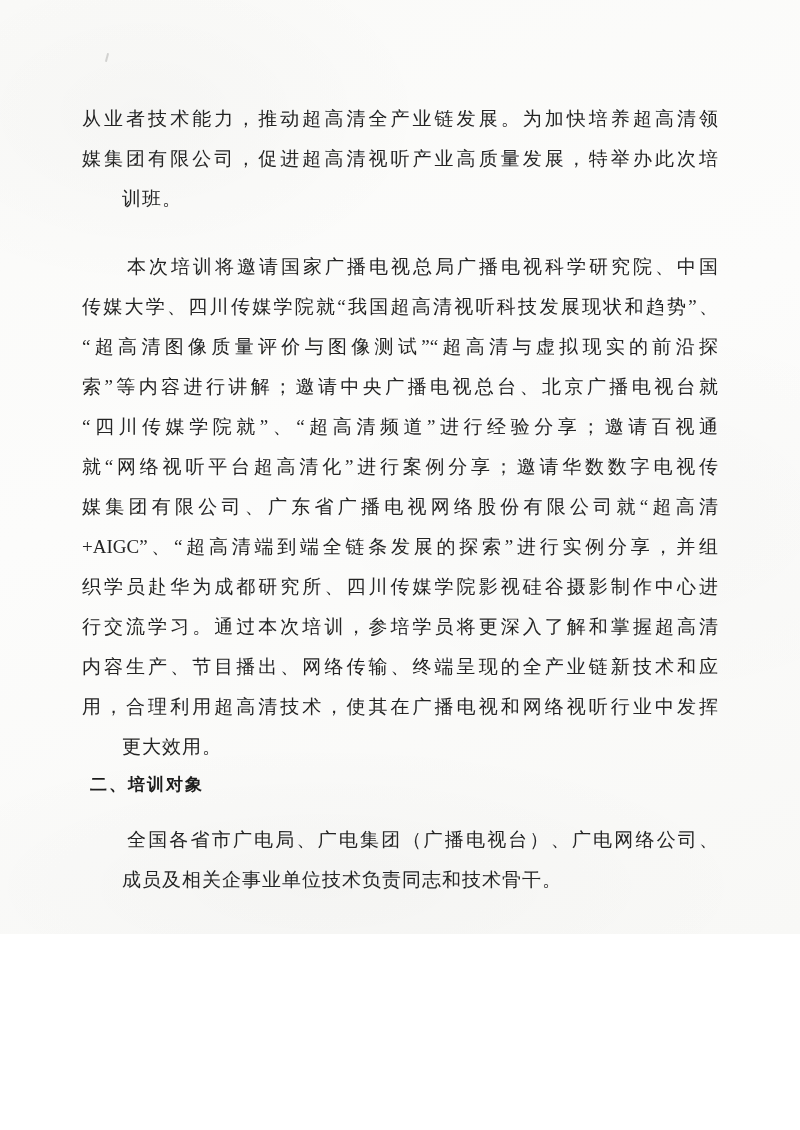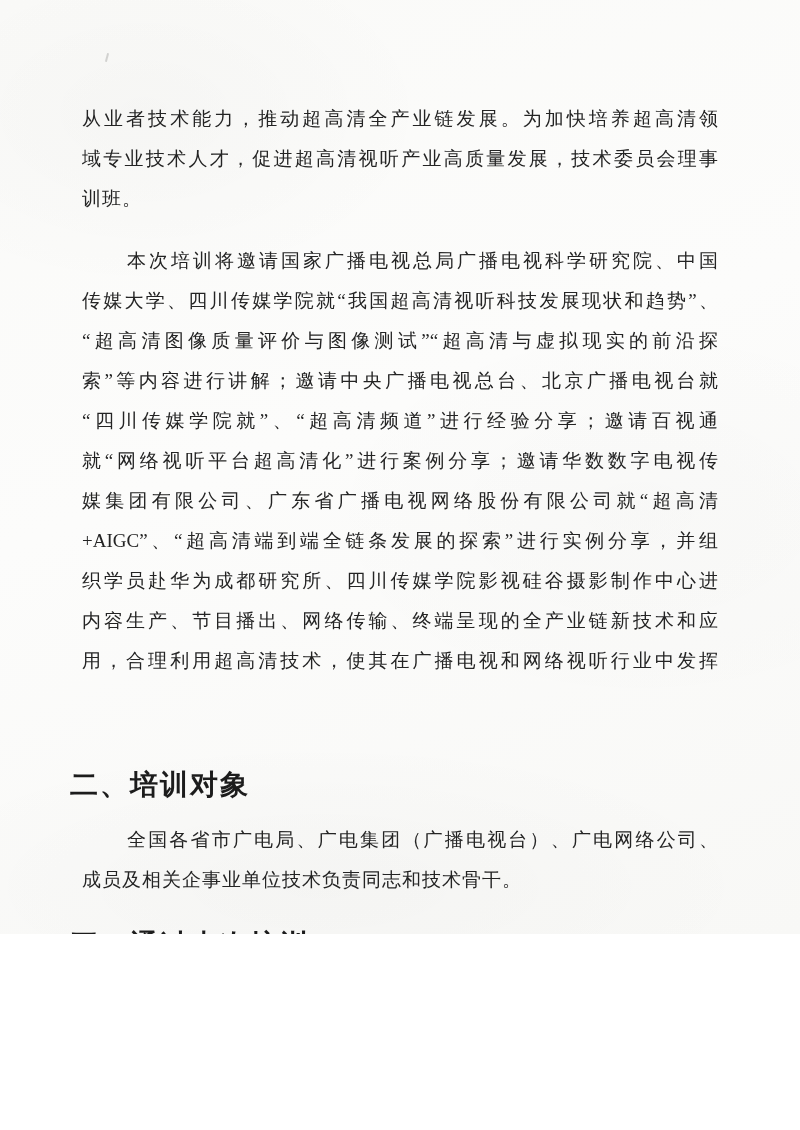--- a/index.html
+++ b/index.html
@@ -36,34 +36,35 @@
     overflow: visible;
   }
   .line.indent {
     padding-left: 45px;
     box-sizing: border-box;
   }
   .line.end {
     text-align: center;
     text-align-last: left;
     letter-spacing: 1px;
+    margin-left: 40px;
   }
   .heading {
     position: absolute;
-    left: 70px;
+    left: 90px;
     width: 636px;
     height: 42px;
     line-height: 42px;
-    font-size: 28px;
+    font-size: 17px;
     font-weight: bold;
     letter-spacing: 2px;
     color: #1c1c1c;
   }
   #para-intro   { top: 99px; }
-  #para-body    { top: 241px; }
+  #para-body    { top: 247px; }
   #heading-targets { top: 764px; }
   #para-targets { top: 820px; }
   #heading-timeplace { top: 924px; }
   .page-num {
     position: absolute;
     top: 1022px;
     left: 0;
     width: 778px;
     height: 20px;
     line-height: 20px;
@@ -84,36 +85,38 @@
 </style>
 </head>
 <body>
 
 <div class="page">
 
   <div class="speck"></div>
 
   <div class="para" id="para-intro">
     <div class="line">从业者技术能力，推动超高清全产业链发展。为加快培养超高清领</div>
-    <div class="line">域专业技术人才，促进超高清视听产业高质量发展，技术委员会理事</div>
+    <div class="line">媒集团有限公司，促进超高清视听产业高质量发展，特举办此次培</div>
     <div class="line end">训班。</div>
   </div>
 
   <div class="para" id="para-body">
     <div class="line indent">本次培训将邀请国家广播电视总局广播电视科学研究院、中国</div>
     <div class="line">传媒大学、四川传媒学院就“我国超高清视听科技发展现状和趋势”、</div>
     <div class="line">“超高清图像质量评价与图像测试”“超高清与虚拟现实的前沿探</div>
     <div class="line">索”等内容进行讲解；邀请中央广播电视总台、北京广播电视台就</div>
     <div class="line">“四川传媒学院就”、“超高清频道”进行经验分享；邀请百视通</div>
     <div class="line">就“网络视听平台超高清化”进行案例分享；邀请华数数字电视传</div>
     <div class="line">媒集团有限公司、广东省广播电视网络股份有限公司就“超高清</div>
     <div class="line">+AIGC”、“超高清端到端全链条发展的探索”进行实例分享，并组</div>
     <div class="line">织学员赴华为成都研究所、四川传媒学院影视硅谷摄影制作中心进</div>
+    <div class="line">行交流学习。通过本次培训，参培学员将更深入了解和掌握超高清</div>
     <div class="line">内容生产、节目播出、网络传输、终端呈现的全产业链新技术和应</div>
     <div class="line">用，合理利用超高清技术，使其在广播电视和网络视听行业中发挥</div>
+    <div class="line end">更大效用。</div>
   </div>
 
   <div class="heading" id="heading-targets">二、培训对象</div>
 
   <div class="para" id="para-targets">
     <div class="line indent">全国各省市广电局、广电集团（广播电视台）、广电网络公司、</div>
     <div class="line end">成员及相关企事业单位技术负责同志和技术骨干。</div>
   </div>
 
   <div class="heading" id="heading-timeplace">三、通过本次培训</div>

